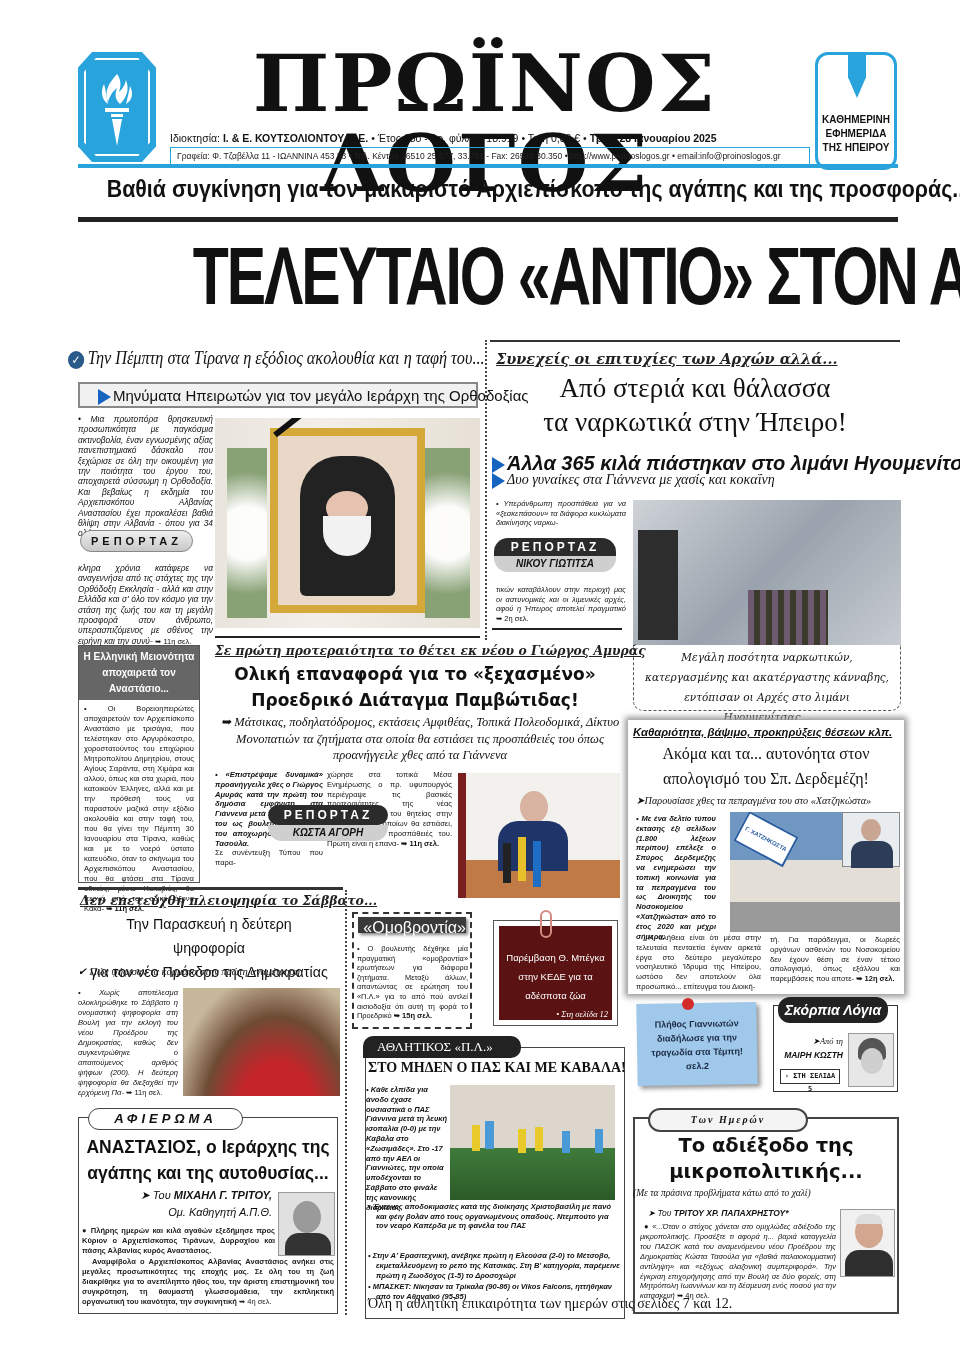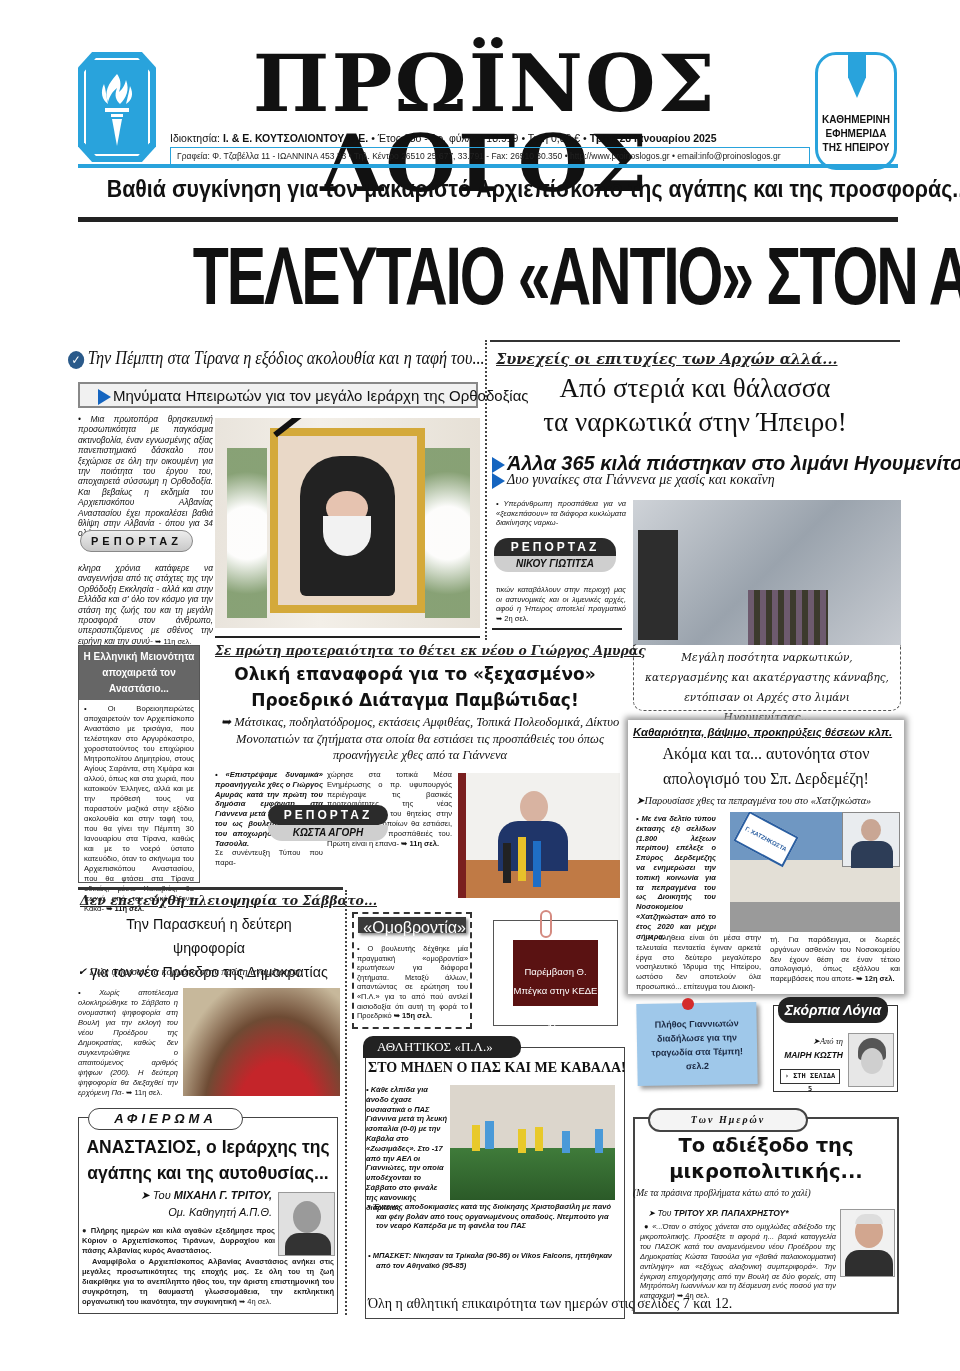--- a/index.html
+++ b/index.html
@@ -1,20 +1,20 @@
 <!DOCTYPE html>
 <html><head>
 <meta charset="utf-8">
 <style>
 *{box-sizing:border-box;margin:0;padding:0}
 body{width:960px;height:1371px;background:#fff;font-family:"Liberation Sans",sans-serif;color:#111;position:relative;overflow:hidden}
 .abs{position:absolute}
 .logo-left{left:78px;top:52px;width:78px;height:110px;background:#29a3dc;border-radius:14px;clip-path:polygon(18% 0,82% 0,100% 14%,100% 86%,82% 100%,18% 100%,0 86%,0 14%)}
 .logo-left .inner{position:absolute;left:6px;top:6px;right:6px;bottom:6px;border:2px solid #fff;clip-path:polygon(18% 0,82% 0,100% 14%,100% 86%,82% 100%,18% 100%,0 86%,0 14%)}
-.logo-right{left:815px;top:52px;width:82px;height:118px;border:3px solid #29a3dc;border-radius:21px;background:#fff}
+.logo-right{left:815px;top:52px;width:82px;height:118px;border:3px solid #29a3dc;border-radius:13px;background:#fff}
 .logo-right .nib{position:absolute;left:30px;top:-3px;width:18px;height:46px;background:#29a3dc;clip-path:polygon(0 0,100% 0,100% 55%,50% 100%,0 55%)}
 .logo-right .txt{position:absolute;left:0;right:0;top:58px;text-align:center;font-size:10px;font-weight:bold;line-height:14px;color:#111}
 .masthead{left:165px;top:44px;width:640px;height:80px;font-family:"DejaVu Serif",serif;font-weight:bold;font-size:78px;letter-spacing:2px;line-height:80px;text-align:center;transform:scaleX(1.04)}
 .info1{left:170px;top:132px;width:640px;font-size:10.5px;white-space:nowrap}
 .info2{left:170px;top:147px;width:640px;height:18px;border:1px solid #29a3dc;border-bottom:none;font-size:8.5px;padding:3px 6px;white-space:nowrap;color:#222}
 .blueline{left:78px;top:164px;width:820px;height:4px;background:#29a3dc}
 .overline{left:78px;top:176px;width:820px;font-size:23px;font-weight:bold;text-align:center;transform:scaleX(0.93);white-space:nowrap;font-family:"Liberation Sans",sans-serif}
 .rule-thick{left:78px;top:217px;width:820px;height:5px;background:#222}
 .headline{left:78px;top:226px;width:820px;font-size:82px;font-weight:900;text-align:center;letter-spacing:-3px;line-height:100px;white-space:nowrap;transform:scaleX(0.72);transform-origin:center}
 .vdotted{border-left:2px dotted #444}
@@ -169,21 +169,21 @@
 <div class="abs" style="left:78px;top:965px;width:262px;font-family:'Liberation Serif',serif;font-style:italic;font-size:10.5px;white-space:nowrap">✔ Πώς ψήφισαν τα κόμματα στην πρώτη αναμέτρηση</div>
 <div class="abs body-it" style="left:78px;top:988px;width:100px;font-size:7.6px;line-height:10px"><span>• Χωρίς αποτέλεσμα ολοκληρώθηκε το Σάββατο η ονομαστική ψηφοφορία στη Βουλή για την εκλογή του νέου Προέδρου της Δημοκρατίας, καθώς δεν συγκεντρώθηκε ο απαιτούμενος αριθμός ψήφων (200). Η δεύτερη ψηφοφορία θα διεξαχθεί την ερχόμενη Πα-</span> <span class="more">➥ 11η σελ.</span></div>
 <div class="abs photo" style="left:183px;top:988px;width:157px;height:108px;background:radial-gradient(ellipse at 60% 120%,#c4252a 30%,#6e4b34 55%,#c7b89b 80%)"></div>
 
 <div class="abs vdotted" style="left:345px;top:890px;height:425px"></div>
 
 <div class="abs" style="left:352px;top:912px;width:120px;height:117px;border:2px dashed #333"></div>
 <div class="abs" style="left:358px;top:917px;width:108px;height:16px;background:#3a3a3a;color:#fff;font-size:16px;text-align:right;line-height:22px;box-shadow:2px 2px 3px #888">«Ομοβροντία» ερωτήσεων</div>
 <div class="abs body-n" style="left:357px;top:944px;width:111px;font-size:7.4px;line-height:9.6px"><span>• Ο βουλευτής δέχθηκε μία πραγματική «ομοβροντία» ερωτήσεων για διάφορα ζητήματα. Μεταξύ άλλων, απαντώντας σε ερώτηση του «Π.Λ.» για το από πού αντλεί αισιοδοξία ότι αυτή τη φορά το Προεδρικό</span> <span class="more" style="font-weight:bold">➥ 15η σελ.</span></div>
 
-<div class="abs" style="left:493px;top:920px;width:125px;height:106px;border:1px solid #555;padding:19px">
+<div class="abs" style="left:493px;top:920px;width:125px;height:106px;border:1px solid #555;padding:5px">
   <div style="background:#5a1212;width:100%;height:100%;color:#fff;text-align:center;padding-top:22px;font-size:9.5px;line-height:19px">
     <div>Παρέμβαση Θ. Μπέγκα στην ΚΕΔΕ για τα αδέσποτα ζώα</div>
     <div style="font-family:'Liberation Serif',serif;font-style:italic;font-size:8.5px;text-align:right;padding-right:4px">• Στη σελίδα 12</div>
   </div>
 </div>
 <div class="abs" style="left:540px;top:910px;width:12px;height:28px;border:2px solid #d48a80;border-radius:6px"></div>
 
 <div class="abs" style="left:637px;top:1003px;width:120px;height:82px;background:#9fc8ea;box-shadow:3px 3px 4px #999;transform:rotate(-1deg);text-align:center;font-size:9px;font-weight:bold;color:#1c2a44;padding-top:14px;line-height:14px">
   <div>Πλήθος Γιαννιωτών διαδήλωσε για την τραγωδία στα Τέμπη!</div>
   <div>σελ.2</div>
@@ -207,20 +207,21 @@
 <div class="abs photo" style="left:450px;top:1085px;width:165px;height:115px;background:linear-gradient(#dcd6cc 0 55%,#3f7b3a 55%,#2b5a28)">
   <div class="abs" style="left:22px;top:40px;width:8px;height:26px;background:#e8c92a"></div>
   <div class="abs" style="left:35px;top:36px;width:9px;height:28px;background:#4a9ad8"></div>
   <div class="abs" style="left:68px;top:44px;width:8px;height:24px;background:#e8c92a"></div>
   <div class="abs" style="left:85px;top:42px;width:8px;height:24px;background:#e8c92a"></div>
   <div class="abs" style="left:112px;top:46px;width:8px;height:22px;background:#4a9ad8"></div>
   <div class="abs" style="left:145px;top:44px;width:8px;height:24px;background:#4a9ad8"></div>
 </div>
 <div class="abs" style="left:368px;top:1202px;width:254px;font-style:italic;font-weight:bold;font-size:7.5px;line-height:9.7px">
   <div style="padding-left:8px;text-indent:-8px;margin-bottom:20px">• <span>Έντονες αποδοκιμασίες κατά της διοίκησης Χριστοβασίλη με πανό και φέιγ βολάν από τους οργανωμένους οπαδούς. Ντεμπούτο για τον νεαρό Καπέρδα με τη φανέλα του ΠΑΣ</span></div>
+  <div style="padding-left:8px;text-indent:-8px;margin-bottom:2px">• <span>Στην Α' Ερασιτεχνική, ανέβηκε πρώτη η Ελεούσα (2-0) το Μέτσοβο, εκμεταλλευόμενη το ρεπό της Κατσικάς. Στη Β' κατηγορία, παρέμεινε πρώτη η Ζωοδόχος (1-5) το Δροσοχώρι</span></div>
   <div style="padding-left:8px;text-indent:-8px">• <span>ΜΠΑΣΚΕΤ: Νίκησαν τα Τρίκαλα (90-86) οι Vikos Falcons, ηττήθηκαν από τον Αθηναϊκό (95-85)</span></div>
 </div>
 <div class="abs" style="left:368px;top:1296px;width:298px;font-family:'Liberation Serif',serif;font-size:14px;white-space:nowrap">Όλη η αθλητική επικαιρότητα των ημερών στις σελίδες 7 και 12.</div>
 
 <div class="abs" style="left:78px;top:1117px;width:260px;height:197px;border:1px solid #444"></div>
 <div class="abs" style="left:88px;top:1108px;width:155px;height:22px;background:#fff;border:1px solid #444;border-radius:11px;text-align:center;font-style:italic;font-weight:bold;font-size:13px;letter-spacing:4px;line-height:20px">ΑΦΙΕΡΩΜΑ</div>
 <div class="abs bold-h" style="left:78px;top:1134px;width:260px;font-family:'Liberation Sans',sans-serif;font-size:17.5px;line-height:26px">
   <div>ΑΝΑΣΤΑΣΙΟΣ, ο Ιεράρχης της</div>
   <div>αγάπης και της αυτοθυσίας...</div>
 </div>

